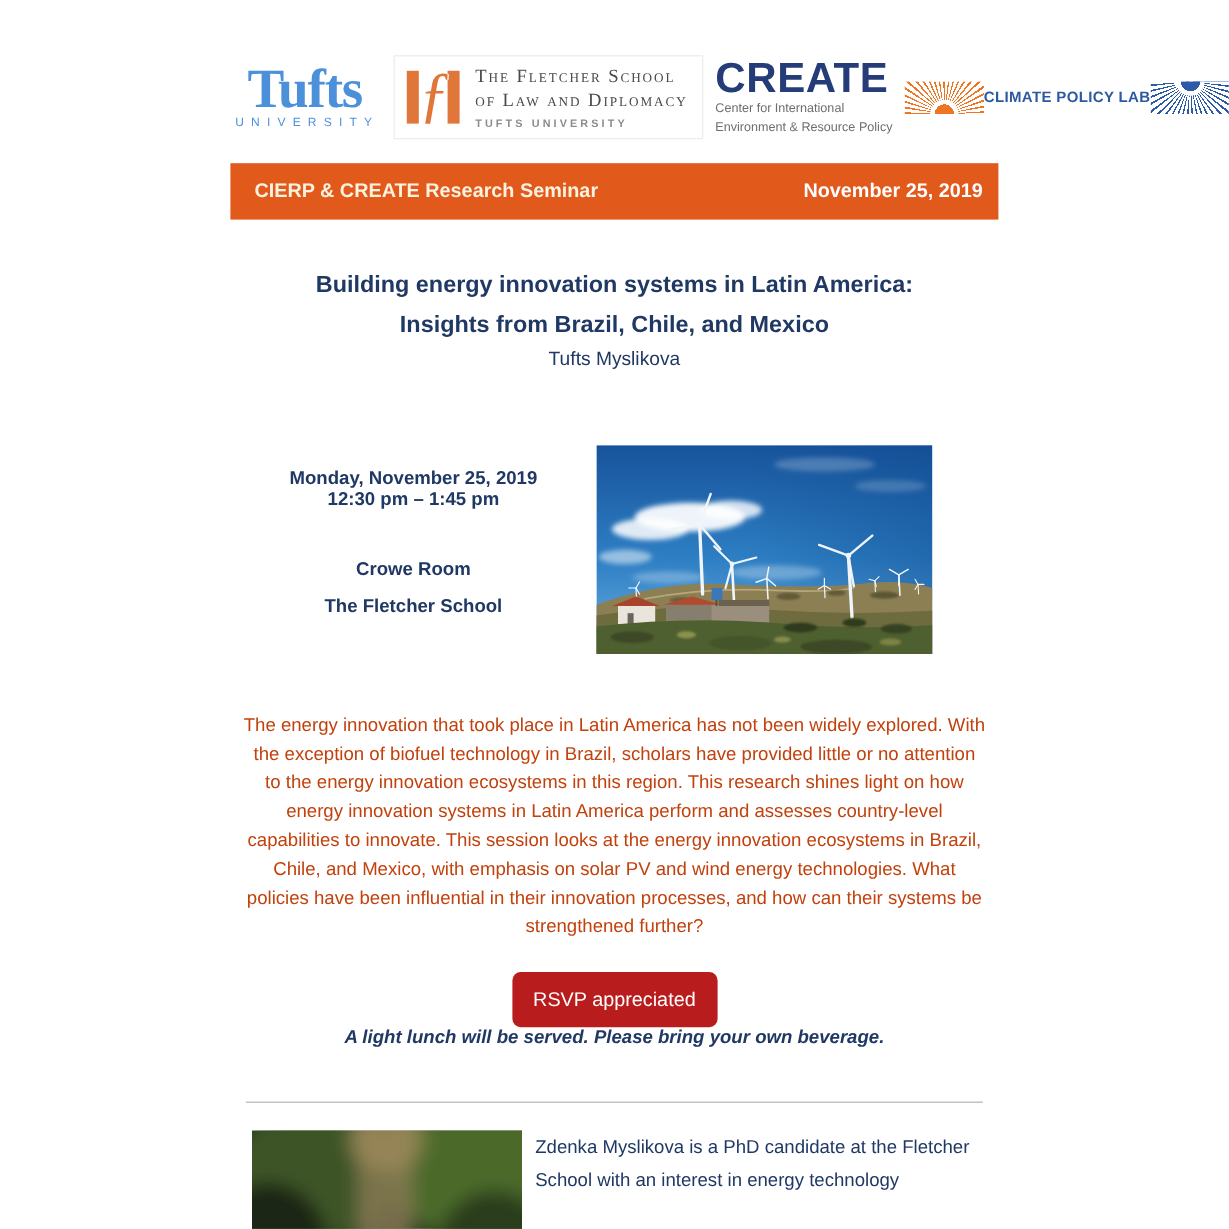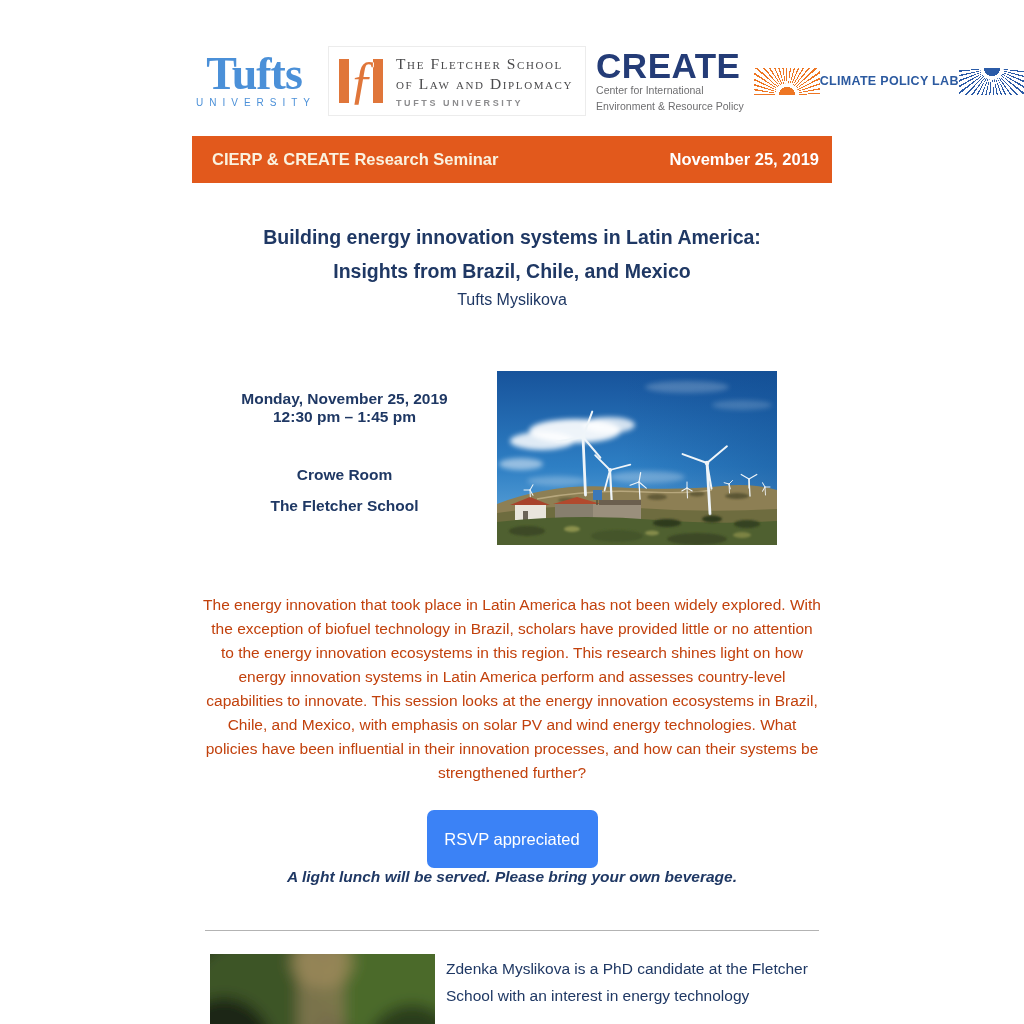--- a/index.html
+++ b/index.html
@@ -59,21 +59,21 @@
   .d-date { }
   .d-time { margin-bottom:33px; }
   .d-room { line-height:31px; }
   .d-venue { line-height:31px; }
   .wind-photo { width:280px; height:174px; flex:none; display:block; }
 
   
   .description { margin:48px auto 0; width:618px; text-align:center; color:#c2410c; font-size:15.5px; line-height:24px; }
 
   
-  .rsvp-btn { display:block; margin:25px auto 0; width:171px; height:58px; background:#3b82f6; border:none; border-radius:7px;
+  .rsvp-btn { display:block; margin:25px auto 0; width:171px; height:46px; background:#b91c1c; border:none; border-radius:7px;
               color:#ffffff; font-size:16.5px; font-family:"Liberation Sans", sans-serif; cursor:pointer; }
 
   .lunch-note { text-align:center; color:#1F3864; font-weight:bold; font-style:italic; font-size:15.5px; }
 
   
   .divider { margin:44px 13px 0; border:none; border-top:1px solid #B3B3B3; height:0; }
   .bio-row { display:flex; margin-top:23px; padding-left:18px; gap:11px; }
   .portrait { width:225px; height:150px; flex:none; display:block; }
   .bio-text { color:#1F3864; font-size:15.5px; line-height:26.5px; padding-top:2px; max-width:380px; }
 </style>

